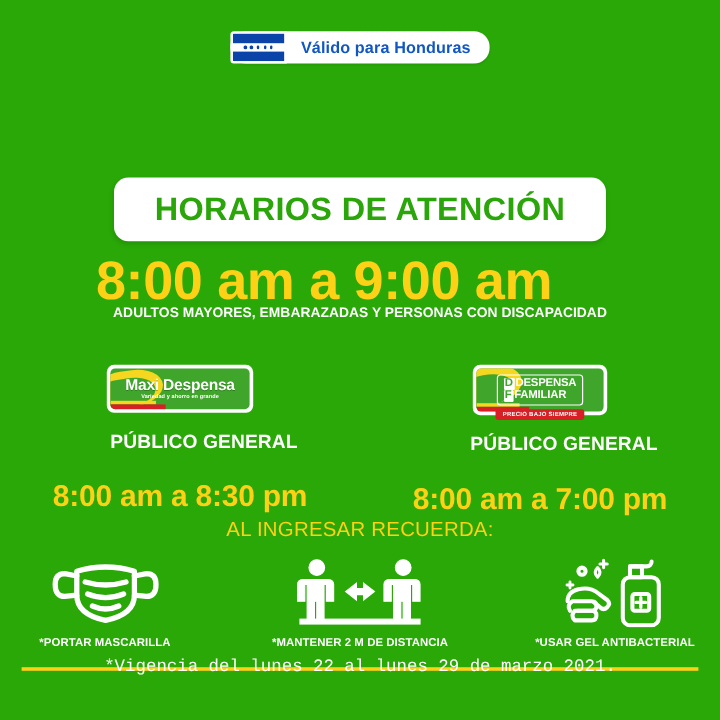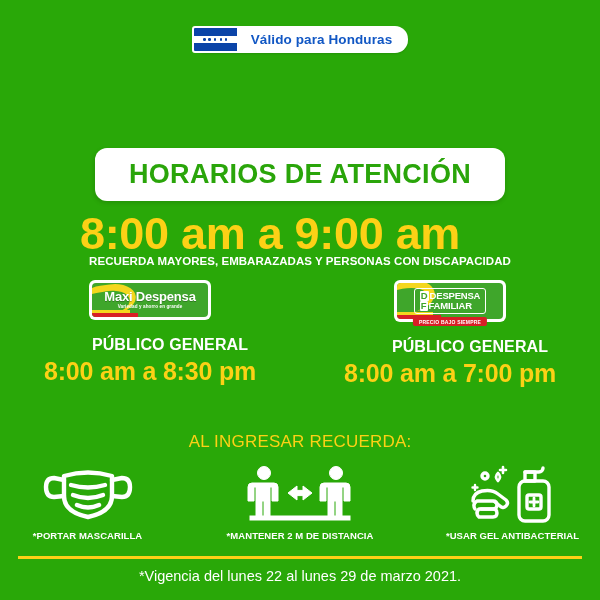--- a/index.html
+++ b/index.html
@@ -67,21 +67,21 @@
     position:absolute; top:208px; left:0; width:540px; text-align:center;
     color:#fcd116; font-size:45px; font-weight:bold; letter-spacing:-.3px;
   }
   .senior-sub{
     position:absolute; top:255px; left:0; width:600px; text-align:center;
     color:#ffffff; font-size:11.5px; font-weight:bold; letter-spacing:.05px;
   }
 
   
   .stores{
-    position:absolute; top:280px; left:0; width:600px;
+    position:absolute; top:304px; left:0; width:600px;
     display:flex;
   }
   .store{ width:50%; display:flex; flex-direction:column; align-items:center; }
 
   
   .logo-maxi{
     width:122px; height:40px;
     background:#ffffff;
     border-radius:6px;
     padding:3px;
@@ -162,21 +162,21 @@
     bottom:-4px;
     background:#d81f26; color:#ffffff;
     font-size:5px; font-weight:bold; letter-spacing:.2px;
     padding:1.5px 6px; border-radius:2px; white-space:nowrap;
   }
 
   .store-label{
     color:#ffffff; font-size:16px; font-weight:bold; margin-top:16px; letter-spacing:.1px;margin-left:40px;
   }
   .store-time{
-    color:#fcd116; font-size:25px; font-weight:bold; margin-top:3px; letter-spacing:-.2px;
+    color:#fcd116; font-size:25px; font-weight:bold; margin-top:22px; letter-spacing:-.2px;
   }
 
   
   .remind-title{
     position:absolute; top:432px; left:0; width:600px; text-align:center;
     color:#fcd116; font-size:17px; font-weight:normal; letter-spacing:.2px;
   }
   .remind-row{
     position:absolute; top:462px; left:0; width:600px;
     display:flex; justify-content:space-between; gap:10px;
@@ -188,22 +188,22 @@
   .remind .cap{
     color:#ffffff; font-size:9.5px; font-weight:bold; margin-top:6px;
     letter-spacing:.05px; white-space:nowrap;
   }
 
   
   .rule{
     position:absolute; left:18px; top:556px; width:564px; height:2.5px; background:#fcd116;
   }
   .footer{
-    position:absolute; top:568px; left:0; width:600px; text-align:center;
-    color:#ffffff; font-size:14.5px;
+    position:absolute; top:548px; left:0; width:600px; text-align:center;
+    color:#ffffff; font-size:14.5px;font-family:Liberation Mono, monospace;
   }
 </style>
 </head>
 <body>
 
 <div class="badge-row">
   <div class="badge">
     <div class="flag">
       <div class="stripe top"></div>
       <div class="stars">
@@ -217,21 +217,21 @@
     </div>
     <span class="badge-label">Válido para Honduras</span>
   </div>
 </div>
 
 <div class="title-pill">
   <h1>HORARIOS DE ATENCIÓN</h1>
 </div>
 
 <div class="senior-time">8:00 am a 9:00 am</div>
-<div class="senior-sub">RECUERDA MAYORES, EMBARAZADAS Y PERSONAS CON DISCAPACIDAD</div>
+<div class="senior-sub">ADULTOS MAYORES, EMBARAZADAS Y PERSONAS CON DISCAPACIDAD</div>
 
 <div class="stores">
 
   <div class="store">
     <div class="logo-maxi">
       <div class="logo-maxi-in">
         <div class="swoosh"></div>
         <div class="swoosh2"></div>
         <div class="barY"></div>
         <div class="barR"></div>

